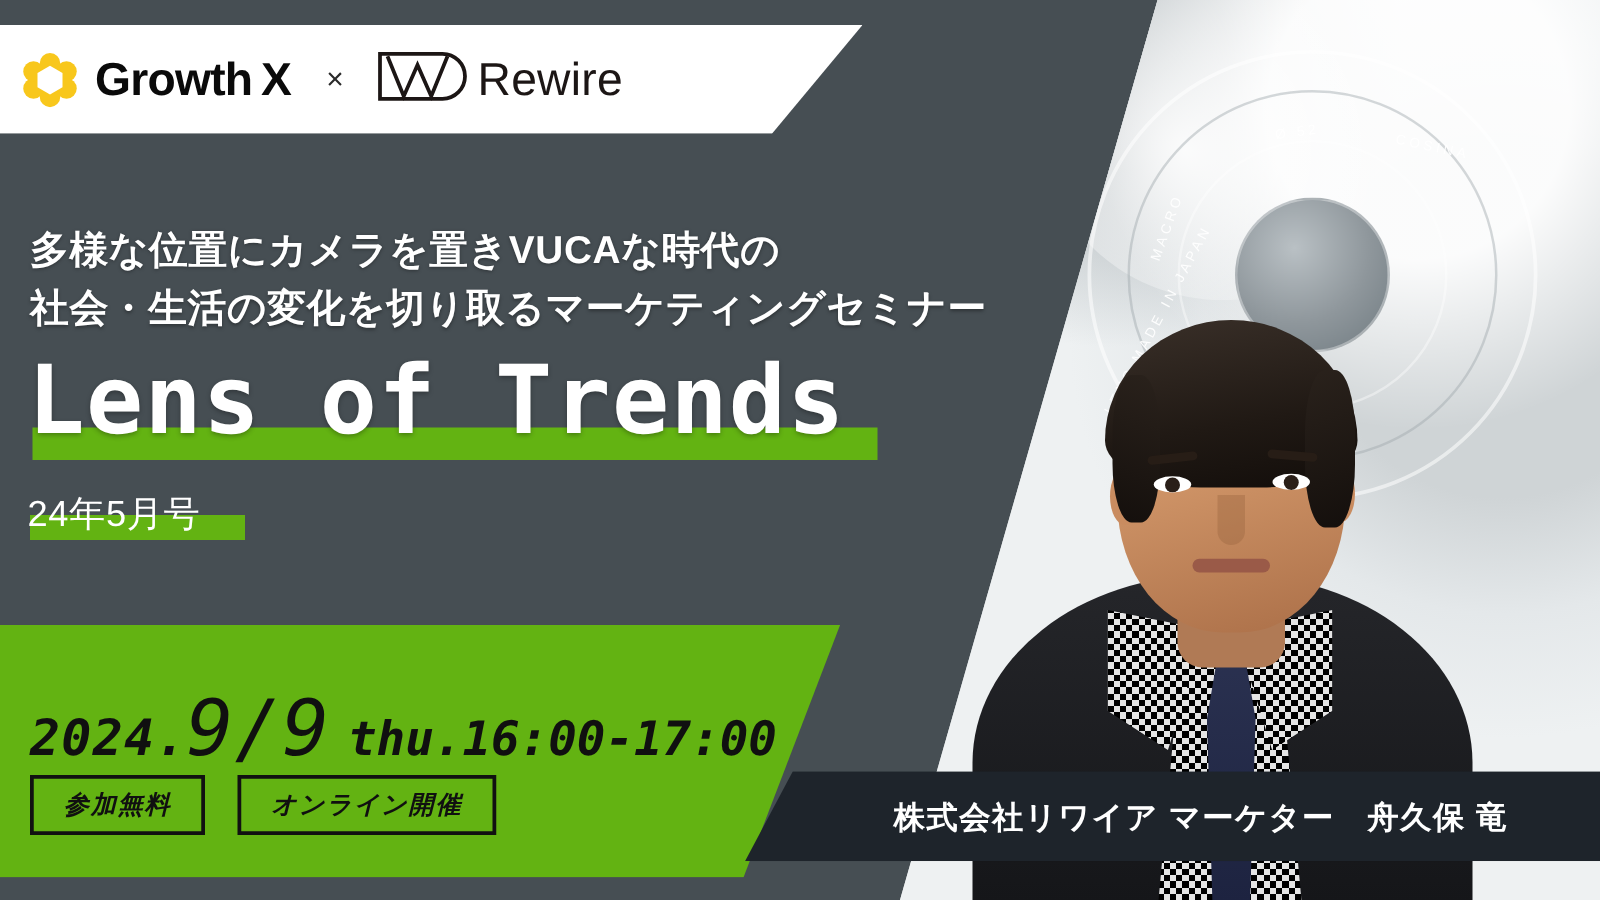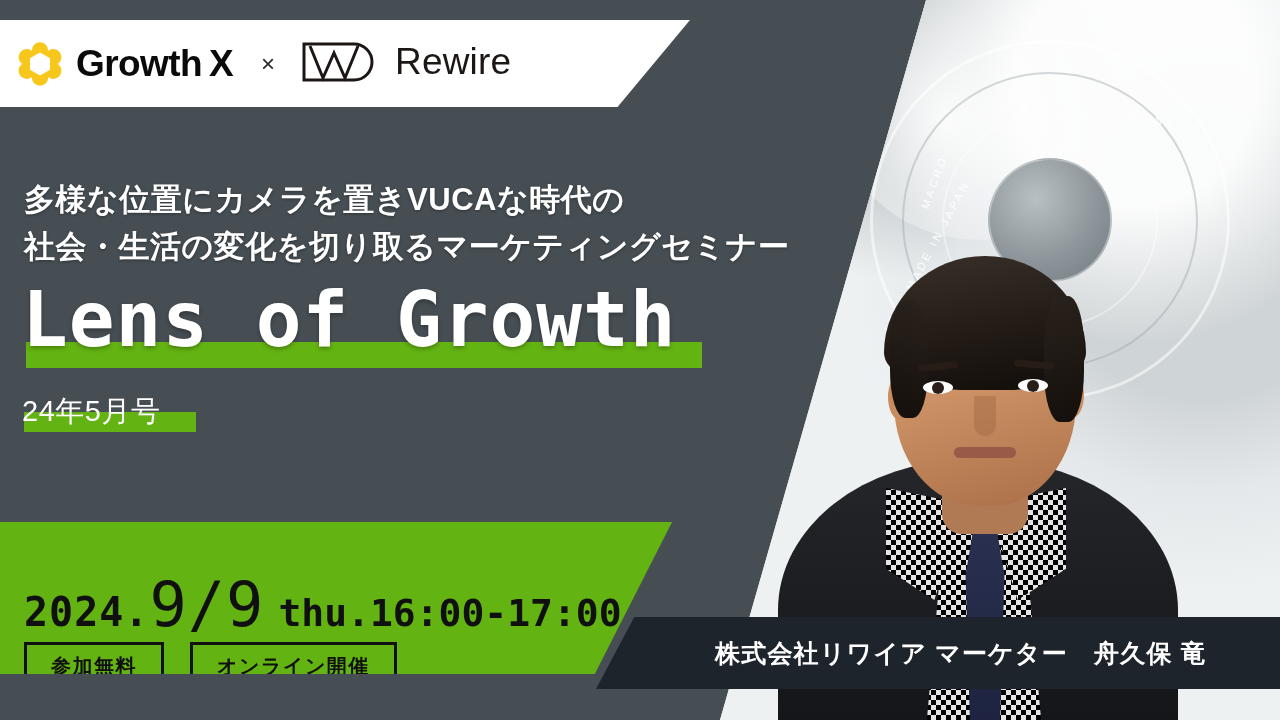--- a/index.html
+++ b/index.html
@@ -160,21 +160,21 @@
   .gx-logo { display: flex; align-items: center; gap: 14px; }
   .gx-mark { width: 44px; height: 44px; position: relative; }
   .gx-word {
     font-size: 37px; font-weight: 700; color: #0a0a0a;
     letter-spacing: -0.6px; font-family: "Liberation Sans", sans-serif;
   }
   .gx-word .x { margin-left: 7px; }
   .cross-icon {
     font-size: 24px; color: #2a2a2a; margin: 0 26px 0 28px; font-weight: 400;
   }
-  .rw-logo { display: flex; gap: 20px; }
+  .rw-logo { display: flex; align-items: center; gap: 7px; }
   .rw-word {
     font-size: 37px; font-weight: 400; color: #1c1615;
     letter-spacing: 0.2px; font-family: "Liberation Sans", sans-serif;
   }
 
   
   .subtitle {
     position: absolute; left: 24px; top: 176px;
     width: 800px;
     color: #ffffff;
@@ -211,25 +211,26 @@
   }
   .issue {
     position: relative;
     color: #ffffff; font-size: 29px; font-weight: 400;
     letter-spacing: 0.5px;
   }
 
   
   .date-banner {
     position: absolute;
-    left: 0; top: 522px;
-    width: 690px; height: 152px;
+    left: 0; top: 500px;
+    width: 690px; height: 202px;
     background: #63b312;
     -webkit-clip-path: polygon(0 0, 97.4% 0, 86.2% 100%, 0 100%);
     clip-path: polygon(0 0, 97.4% 0, 86.2% 100%, 0 100%);
+    font-style: italic;
   }
   .date-line {
     position: absolute; left: 24px; top: 46px;
     display: flex; align-items: baseline;
     color: #101010;
     font-family: "DejaVu Sans Mono", "Liberation Mono", monospace;
     white-space: nowrap;
   }
   .d-year { font-size: 40px; font-weight: 700; letter-spacing: 1px; }
   .d-day  { font-size: 62px; font-weight: 400; letter-spacing: 1px; }
@@ -340,21 +341,21 @@
     </div>
   </div>
 
   <div class="subtitle">
     <div>多様な位置にカメラを置きVUCAな時代の</div>
     <div>社会・生活の変化を切り取るマーケティングセミナー</div>
   </div>
 
   <div class="title-wrap">
     <div class="title-hl"></div>
-    <div class="title">Lens of Growth</div>
+    <div class="title">Lens of Trends</div>
   </div>
 
   <div class="issue-wrap">
     <div class="issue-hl"></div>
     <div class="issue">24年5月号</div>
   </div>
 
   <div class="date-banner">
     <div class="date-line">
       <span class="d-year">2024.</span>

